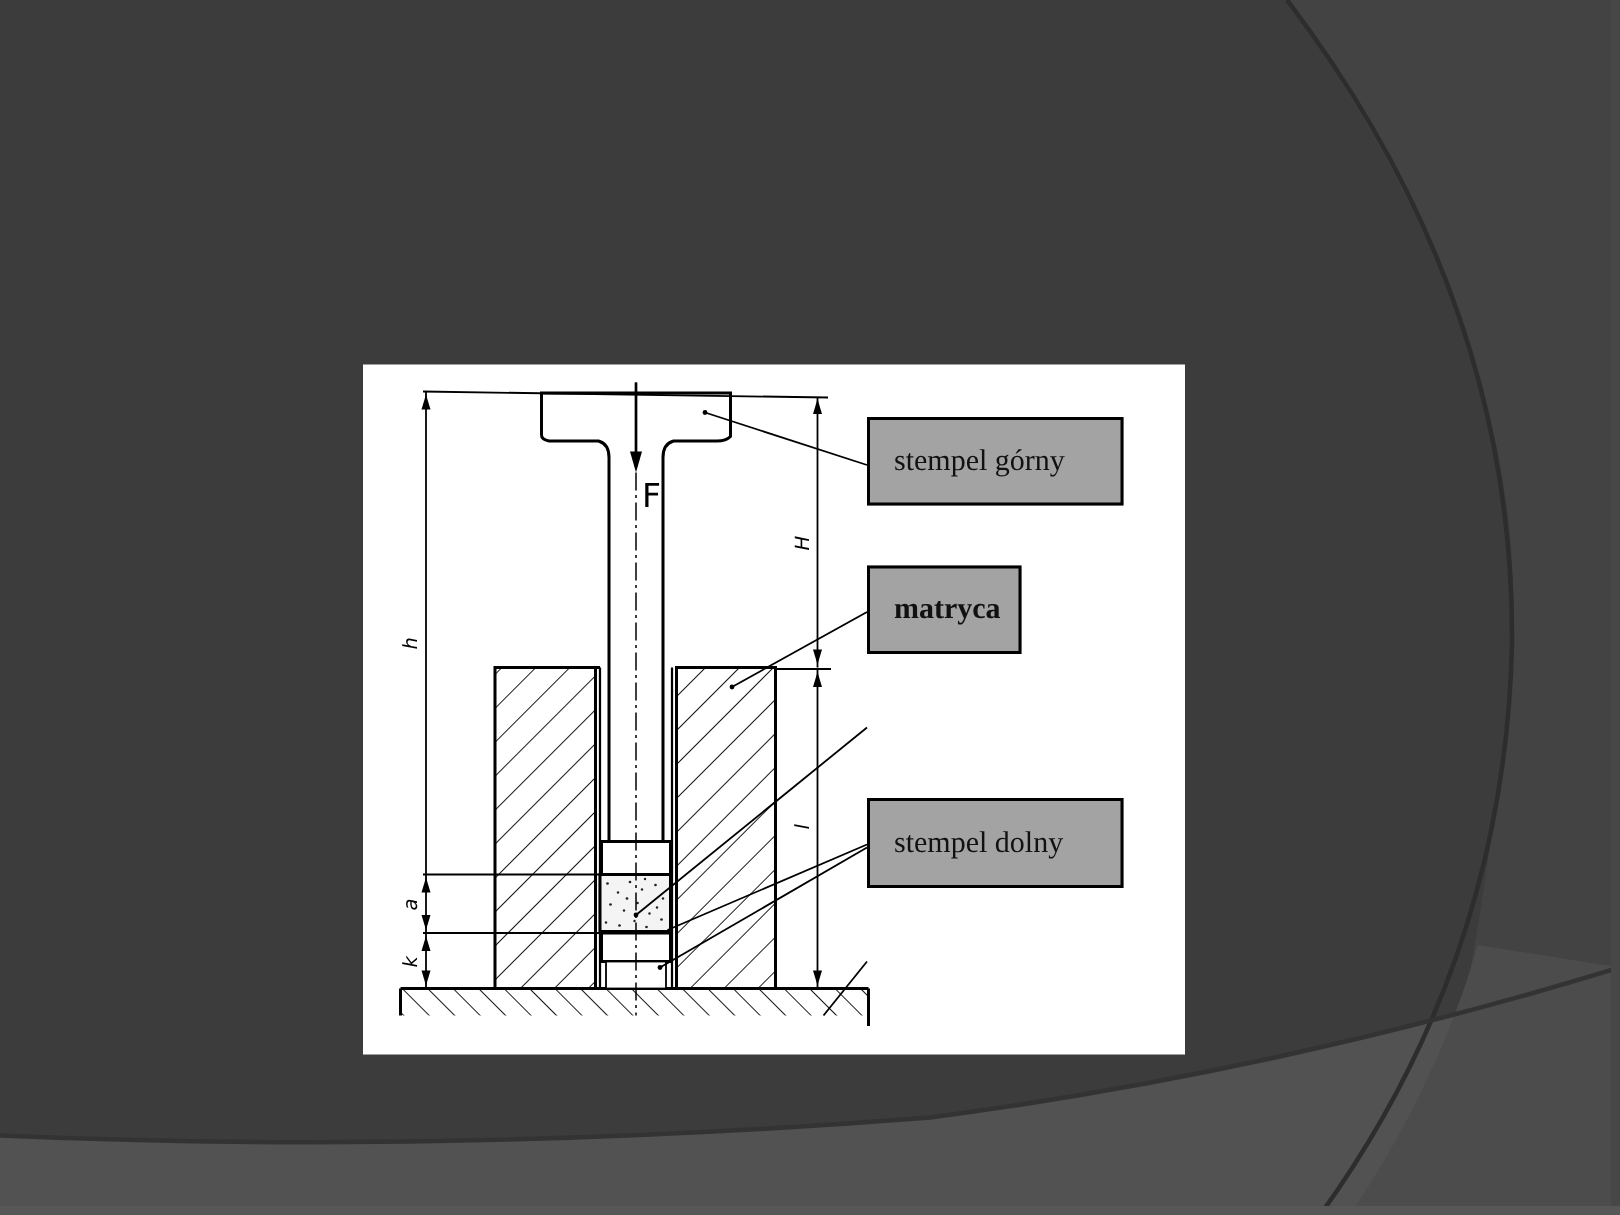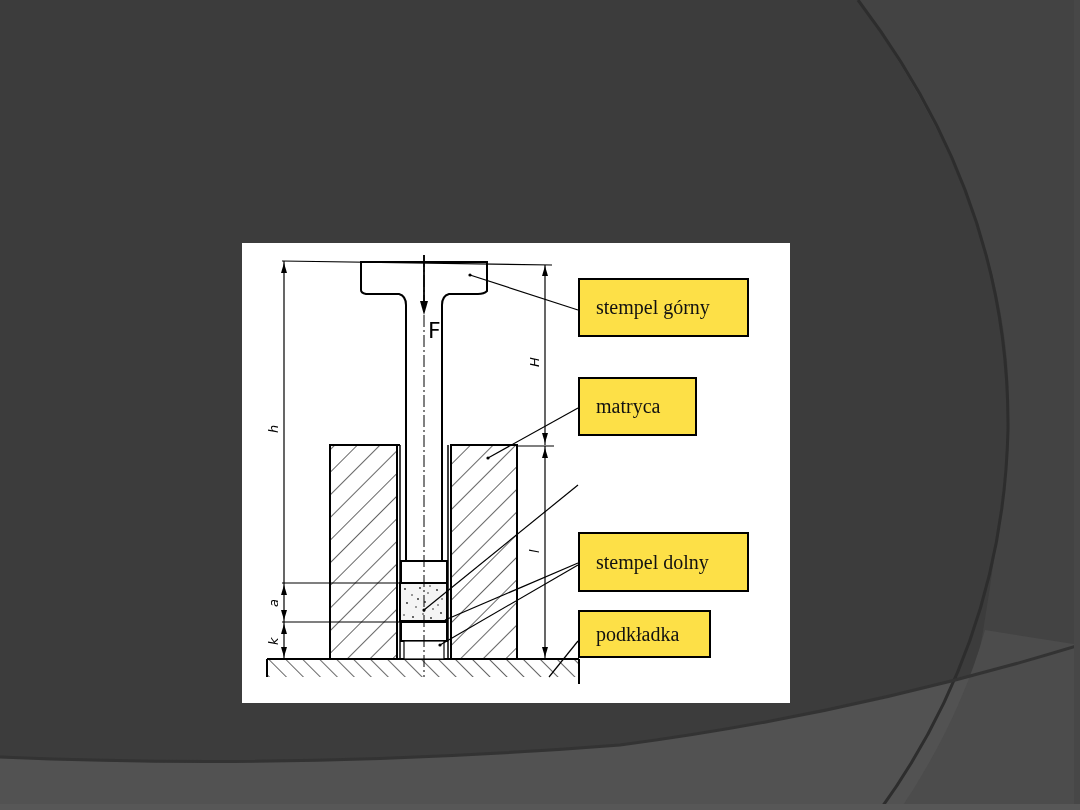--- a/index.html
+++ b/index.html
@@ -1,20 +1,20 @@
 <!DOCTYPE html>
 <html><head>
 <meta charset="utf-8">
 <style>
   html, body { margin: 0; padding: 0; }
   body { width: 1080px; height: 810px; overflow: hidden; background: #3c3c3c; position: relative; font-family: "Liberation Serif", serif; }
   .bg { position: absolute; left: 0; top: 0; }
   .figure { position: absolute; left: 242px; top: 243px; width: 548px; height: 460px; background: #ffffff; }
   .figure svg { position: absolute; left: 0; top: 0; }
-  .label-box { position: absolute; border: 2px solid #000; background: #fde047; box-sizing: border-box; font-family: "Liberation Serif", serif; font-size: 20px; color: #111; padding-left: 16px; display: flex; align-items: center; }
+  .label-box { position: absolute; border: 2px solid #000; background: #a3a3a3; box-sizing: border-box; font-family: "Liberation Serif", serif; font-size: 20px; color: #111; padding-left: 16px; display: flex; align-items: center; }
   .dim { font-family: "DejaVu Sans", sans-serif; font-style: italic; font-size: 13px; }
 </style>
 </head>
 <body>
 
 <svg class="bg" width="1080" height="810" viewBox="0 0 1080 810">
   <rect x="0" y="0" width="1080" height="810" fill="#3c3c3c"></rect>
 
   <path d="M 858 0 Q 1020 230 1008 430 Q 1000 560 950 810 L 1080 810 L 1080 0 Z" fill="#434343"></path>
 
@@ -135,22 +135,19 @@
       <circle cx="228" cy="32" r="1.6"></circle>
         <circle cx="246" cy="215" r="1.6"></circle>
         <circle cx="182" cy="367" r="1.6"></circle>
         <circle cx="198" cy="402" r="1.6"></circle>
     </g>
   </svg>
 
   <div class="label-box" style="left:336px;top:35px;width:171px;height:59px;">
     <span>stempel górny</span>
   </div>
-  <div class="label-box" style="left:336px;top:134px;width:119px;height:59px;">
+  <div class="label-box" style="left:336px;top:134px;width:103px;height:59px;font-weight:bold;">
     <span>matryca</span>
   </div>
   <div class="label-box" style="left:336px;top:289px;width:171px;height:60px;">
     <span>stempel dolny</span>
   </div>
-  <div class="label-box" style="left:336px;top:367px;width:133px;height:48px;">
-    <span>podkładka</span>
-  </div>
 </div>
 
 </body></html>

